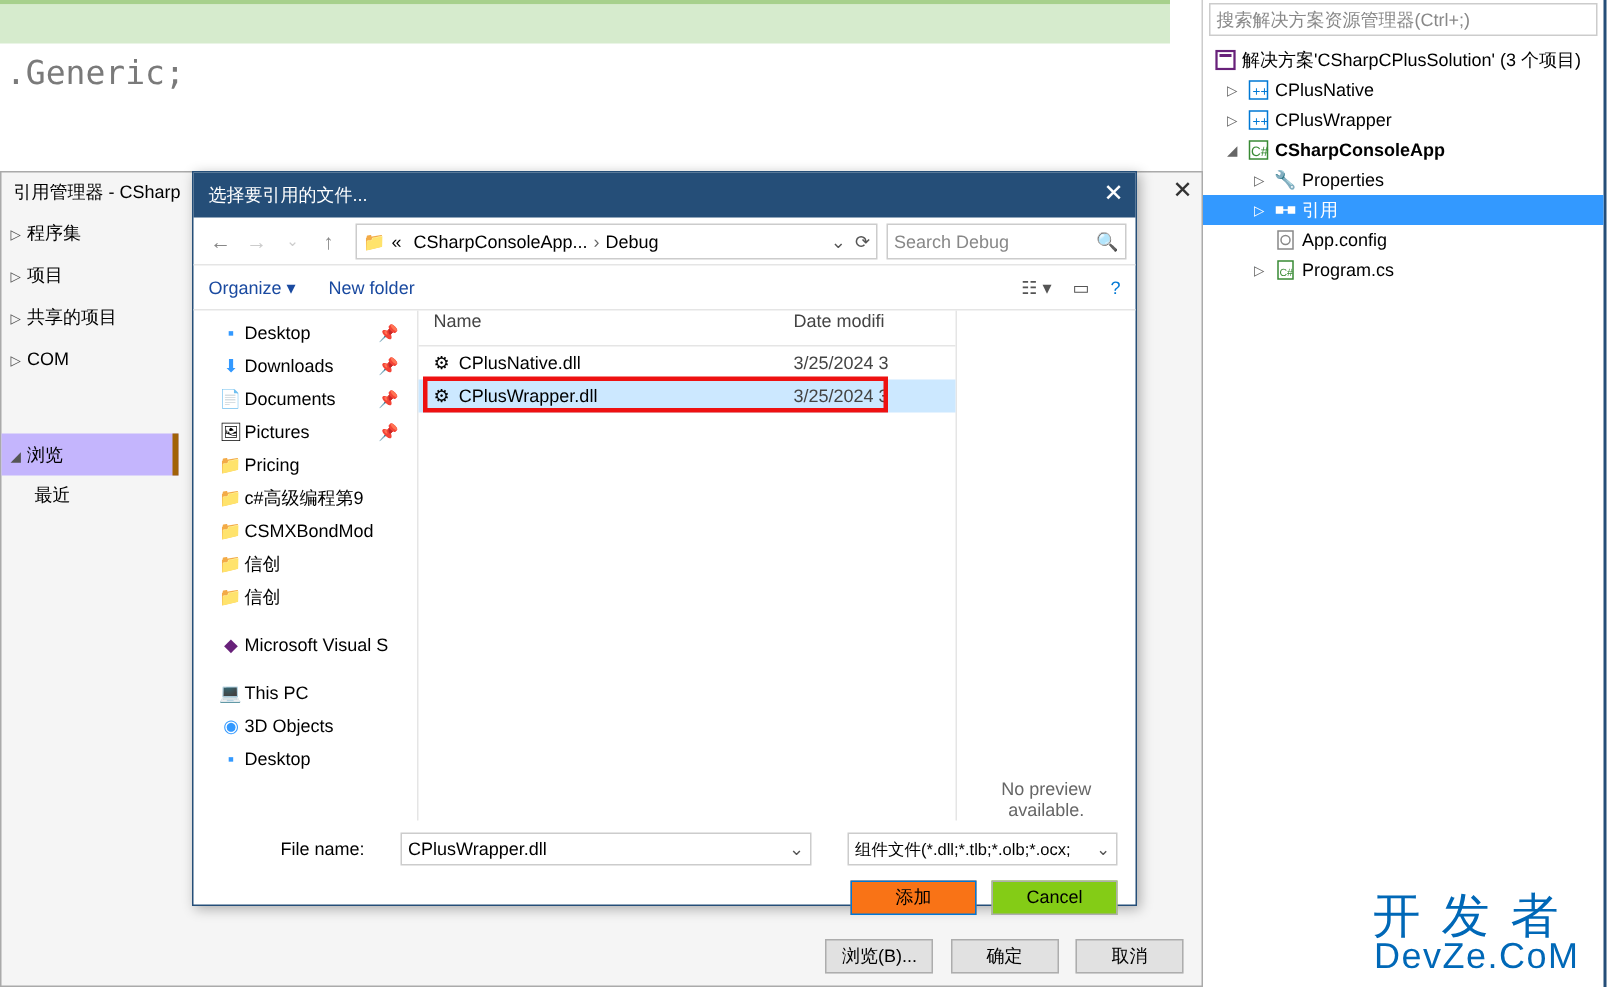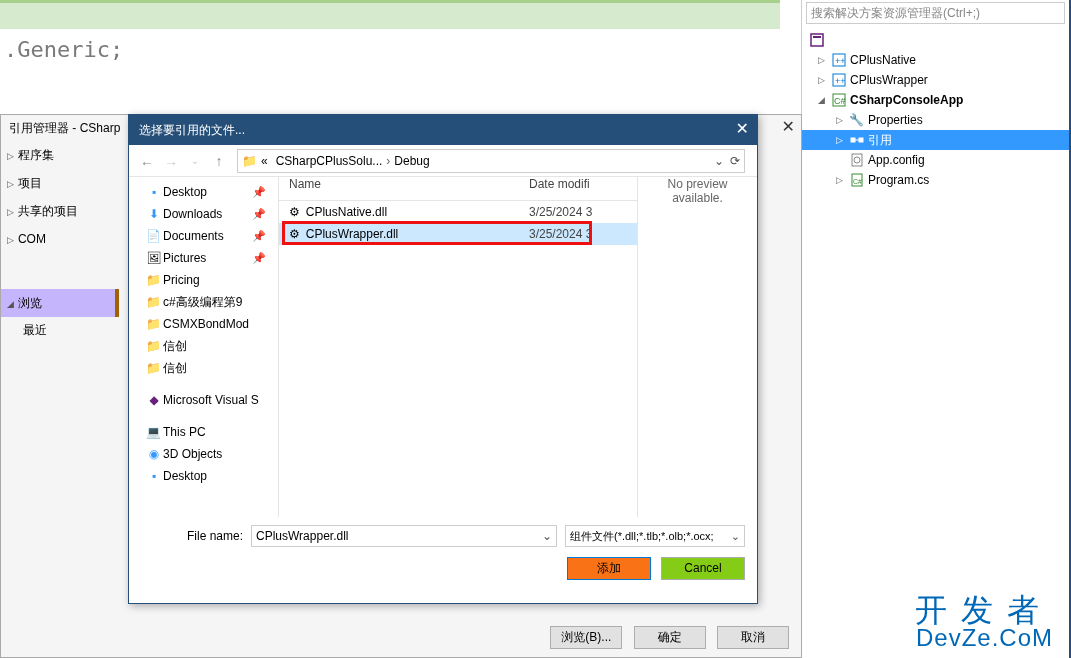--- a/index.html
+++ b/index.html
@@ -56,23 +56,23 @@
   .place-row .pin { margin-left: auto; margin-right: 12px; color: #888; font-size: 11px; }
   .body .filelist { flex: 1; position: relative; }
   .filelist .cols { display: flex; height: 24px; border-bottom: 1px solid #e5e5e5; font-size: 12px; color: #444; }
   .cols .col-name { width: 250px; padding-left: 10px; }
   .cols .col-date { flex: 1; }
   .filelist .file-row { display: flex; height: 22px; align-items: center; font-size: 12px; }
   .filelist .file-row .fname { width: 250px; padding-left: 10px; display: flex; align-items: center; gap: 6px; }
   .filelist .file-row .fdate { flex: 1; color: #444; }
   .filelist .file-row.selected { background: #cce8ff; }
   .red-box { position: absolute; border: 3px solid #e11; left: 3px; top: 44px; width: 310px; height: 24px; pointer-events: none; }
-  .body .preview { width: 120px; border-left: 1px solid #e5e5e5; display: flex; align-items: center; justify-content: flex-start; flex-direction: column; color: #666; font-size: 12px; text-align: center; }
+  .body .preview { width: 120px; border-left: 1px solid #e5e5e5; display: flex; align-items: center; justify-content: flex-end; flex-direction: column; color: #666; font-size: 12px; text-align: center; }
   .file-dlg .bottom { padding: 8px 12px; }
-  .bottom .row1 { display: flex; align-items: center; }
+  .bottom .row1 { display: flex; align-items: center; gap: 16px; }
   .row1 .lbl { width: 110px; text-align: right; padding-right: 8px; }
   .row1 .fnamebox { flex: 1; border: 1px solid #ccc; height: 22px; padding: 0 4px; display: flex; align-items: center; position: relative; }
   .row1 .fnamebox::after { content: "⌄"; position: absolute; right: 4px; color: #555; }
   .row1 .filter { width: 180px; border: 1px solid #ccc; height: 22px; margin-left: 8px; padding: 0 4px; display: flex; align-items: center; font-size: 11px; position: relative; }
   .row1 .filter::after { content: "⌄"; position: absolute; right: 4px; color: #555; }
   .bottom .row2 { display: flex; justify-content: flex-end; margin-top: 10px; gap: 10px; }
   .row2 .dbtn { min-width: 84px; height: 23px; line-height: 21px; text-align: center; border: 1px solid #adadad; background: #84cc16; font-size: 12px; }
   .row2 .dbtn.primary { border: 1px solid #0078d7; background: #f97316; }
 
   .watermark { position: absolute; right: 18px; bottom: 8px; text-align: right; font-family: "SimHei", sans-serif; color: #0068b7; line-height: 1; }
@@ -94,20 +94,21 @@
     <span>搜索解决方案资源管理器(Ctrl+;)</span>
   </div>
   <div class="tree">
     <div class="tree-row">
       <span class="icon">
           <svg width="14" height="14">
             <rect x="1" y="1" width="12" height="12" fill="none" stroke="#68217a" stroke-width="1.5"></rect>
             <rect x="3" y="3" width="8" height="2" fill="#68217a"></rect>
           </svg>
         </span>
+      <span class="label">解决方案'CSharpCPlusSolution' (3 个项目)</span>
     </div>
     <div class="tree-row">
       <span class="indent" style="width:10px"></span>
         <span class="arrow">▷</span>
       <span class="icon">
           <svg width="14" height="14">
             <rect x="1" y="1" width="12" height="12" fill="none" stroke="#0078d4"></rect>
             <text x="3" y="11" font-size="9" fill="#0078d4">++</text>
           </svg>
         </span>
@@ -201,27 +202,40 @@
     <span class="x">✕</span>
   </div>
   <div class="navbar">
     <span class="navbtn">←</span>
     <span class="navbtn" style="color:#ccc">→</span>
     <span class="navbtn" style="font-size:10px;color:#ccc">⌄</span>
     <span class="navbtn">↑</span>
     <div class="path">
       <span>📁</span>
       <span class="crumb">«</span>
-      <span class="crumb">CSharpCPlusSolu...</span>
+      <span class="crumb">CSharpConsoleApp...</span>
       <span class="sep">›</span>
       <span class="crumb">Debug</span>
       <span style="margin-left:auto;display:flex;gap:6px;color:#555">
           <span>⌄</span>
           <span>⟳</span>
         </span>
+    </div>
+    <div class="search">
+      <span>Search Debug</span>
+      <span style="margin-left:auto">🔍</span>
+    </div>
+  </div>
+  <div class="toolbar">
+    <span class="org"><span>Organize</span> ▾</span>
+    <span class="newf">New folder</span>
+    <div class="right-tools">
+      <span>☷ ▾</span>
+      <span>▭</span>
+      <span style="color:#0078d4">?</span>
     </div>
   </div>
   <div class="body">
     <div class="places">
       <div class="place-row">
           <span class="picon" style="color:#3399ff">▪</span>
           <span>Desktop</span>
           <span class="pin">📌</span>
         </div>
       <div class="place-row">

